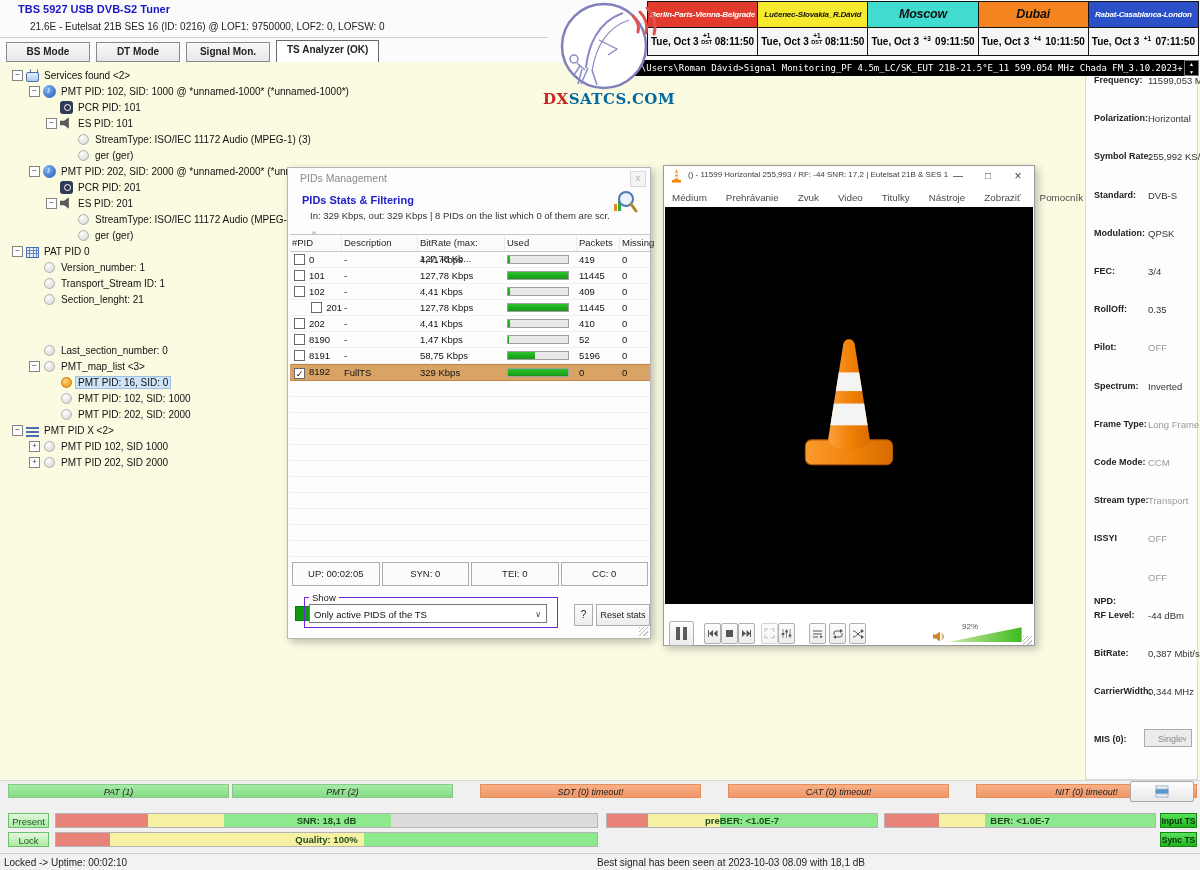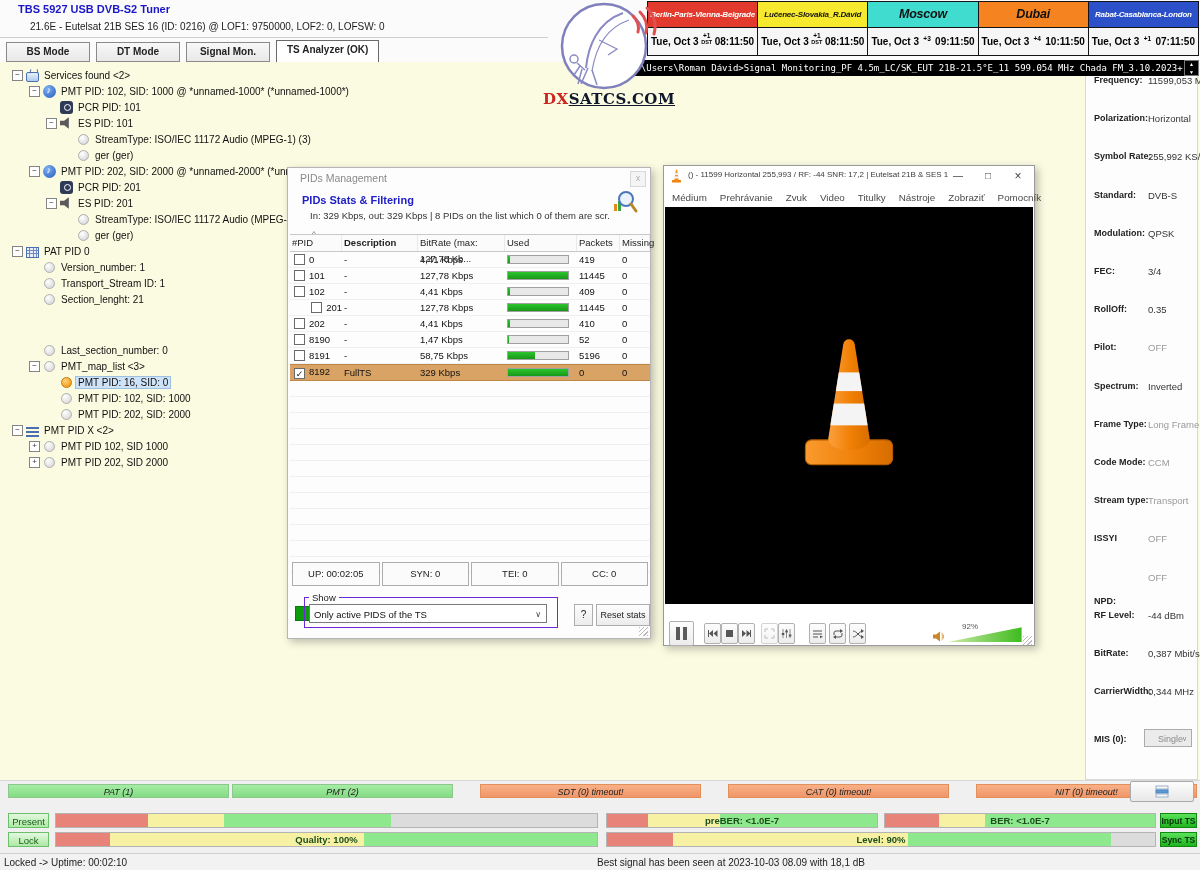--- a/index.html
+++ b/index.html
@@ -37,21 +37,21 @@
           overflow:hidden;z-index:3;padding-left:2px;box-sizing:border-box;}
   .cmdscroll{position:absolute;left:1184px;top:60px;width:15px;height:16px;background:#000;z-index:3;
              border:1px solid #777;box-sizing:border-box;display:flex;flex-direction:column;
              align-items:center;justify-content:space-between;color:#fff;font-size:5px;line-height:6px;}
 
   
   .logo{position:absolute;left:543px;top:0;width:122px;height:112px;z-index:6;}
   .logo-text{position:absolute;left:0;top:90px;width:100%;text-align:center;
              font-family:"DejaVu Serif",serif;font-weight:bold;font-size:15px;letter-spacing:0.5px;}
   .logo-text .dx{color:#cc2420;}
-  .logo-text .rest{color:#0f172a;text-decoration:underline;}
+  .logo-text .rest{color:#0369a1;}
 
   
   .main-bg{position:absolute;left:0;top:62px;width:1200px;height:718px;background:#fbfbe2;z-index:1;}
 
   
   .tree{position:absolute;left:8px;top:67px;width:276px;z-index:2;}
   .trow{display:flex;align-items:center;height:16px;gap:3px;font-size:10px;color:#111;white-space:nowrap;}
   .exp{width:9px;height:9px;flex:0 0 9px;border:1px solid #848484;background:#fff;font-size:8px;
        line-height:7px;text-align:center;color:#333;}
   .expsp{width:11px;flex:0 0 11px;}
@@ -113,21 +113,21 @@
 
   
   .vlc-window{position:absolute;left:663px;top:165px;width:372px;height:481px;background:#fff;
               border:1px solid #9a9a9a;box-shadow:3px 3px 8px rgba(0,0,0,.25);z-index:5;box-sizing:border-box;}
   .vlc-titlebar{position:absolute;left:0;top:0;width:100%;height:21px;}
   .vlc-cone-mini{position:absolute;left:6px;top:3px;}
   .vlc-title{position:absolute;left:24px;top:4px;width:260px;font-size:8px;color:#3a3a3a;
              white-space:nowrap;overflow:hidden;}
   .vlc-btn{position:absolute;top:2px;width:16px;height:16px;text-align:center;line-height:16px;
            font-size:10px;color:#444;}
-  .vlc-menu{position:absolute;left:8px;top:21px;height:20px;display:flex;gap:13px;align-items:center;}
+  .vlc-menu{position:absolute;left:8px;top:21px;height:20px;display:flex;gap:19px;align-items:center;}
   .vmenu-item{font-size:9.8px;color:#4a4a4a;white-space:nowrap;}
   .vlc-video{position:absolute;left:1px;top:41px;width:368px;height:397px;background:#000;}
   .vlc-cone{position:absolute;left:50%;top:128px;transform:translateX(-50%);}
   .vlc-seek{position:absolute;left:0;top:440px;width:100%;height:13px;font-size:9px;color:#111;}
   .seek-time-l{position:absolute;left:6px;top:0;}
   .seek-time-r{position:absolute;right:4px;top:0;}
   .seek-track{position:absolute;left:38px;right:44px;top:3px;height:5px;background:#e4e4e4;
               border:1px solid #cfcfcf;border-radius:3px;}
   .vlc-controls{position:absolute;left:0;top:455px;width:100%;height:26px;}
   .vbtn{position:absolute;border:1px solid #b0b0b0;background:linear-gradient(#fdfdfd,#ececec);
@@ -407,21 +407,21 @@
       <svg width="26" height="24" viewBox="0 0 26 24">
         <rect x="2" y="14" width="3" height="7" fill="#e08a20"></rect>
         <rect x="6" y="11" width="3" height="10" fill="#38a838"></rect>
         <circle cx="14" cy="9" r="7" fill="#e6f0fb" fill-opacity="0.85" stroke="#4a78b8" stroke-width="2"></circle>
         <line x1="19" y1="14" x2="24" y2="21" stroke="#b8862a" stroke-width="3" stroke-linecap="round"></line>
       </svg>
     </div>
     <div class="ptable" id="ptable">
         <div class="phead">
           <div class="hc" style="width: 52px;">#PID</div>
-          <div class="hc" style="width: 76px; font-weight: bold;">Description</div>
+          <div class="hc" style="width: 76px;">Description</div>
           <div class="hc" style="width: 87px;">BitRate (max: 127,78 Kb...</div>
           <div class="hc" style="width: 72px;">Used</div>
           <div class="hc" style="width: 43px;">Packets</div>
           <div class="hc" style="width: 30px;">Missing</div>
           <span class="sortc">^</span>
         </div>
         <div class="prow">
           <div class="pc" style="width: 52px;"><span class="cb"></span>0</div>
           <div class="pc" style="width: 76px;">-</div>
           <div class="pc" style="width: 87px;">4,41 Kbps</div>
@@ -727,20 +727,21 @@
         <rect x="1" y="9" width="12" height="3" fill="#f8f8f8" stroke="#9ab0c8"></rect>
       </svg>
     </div>
 
     <div class="sigbtn" style="left:8px;top:32px">Present</div>
     <div class="sigbar" style="left:55px;top:32px;width:543px">
         <div class="seg" style="width: 17%; background: rgb(232, 131, 122);"></div>
         <div class="seg" style="width: 14%; background: rgb(246, 241, 163);"></div>
         <div class="seg" style="width: 31%; background: rgb(142, 232, 142);"></div>
         <div class="seg" style="width: 38%; background: rgb(220, 220, 220);"></div>
+        <span class="bar-label">SNR: 18,1 dB</span>
       </div>
     <div class="sigbar" style="left:606px;top:32px;width:272px">
         <div class="seg" style="width: 15%; background: rgb(232, 131, 122);"></div>
         <div class="seg" style="width: 27%; background: rgb(246, 241, 163);"></div>
         <div class="seg" style="width: 58%; background: rgb(142, 232, 142);"></div>
         <span class="bar-label">preBER: &lt;1.0E-7</span>
       </div>
     <div class="sigbar" style="left:884px;top:32px;width:272px">
         <div class="seg" style="width: 20%; background: rgb(232, 131, 122);"></div>
         <div class="seg" style="width: 17%; background: rgb(246, 241, 163);"></div>
@@ -749,27 +750,20 @@
       </div>
     <div class="tsbtn" style="left:1160px;top:32px">Input TS</div>
 
     <div class="sigbtn" style="left:8px;top:51px">Lock</div>
     <div class="sigbar" style="left:55px;top:51px;width:543px">
         <div class="seg" style="width: 10%; background: rgb(232, 131, 122);"></div>
         <div class="seg" style="width: 47%; background: rgb(246, 241, 163);"></div>
         <div class="seg" style="width: 43%; background: rgb(142, 232, 142);"></div>
         <span class="bar-label">Quality: 100%</span>
       </div>
-    <div class="sigbar" style="left:606px;top:51px;width:550px">
-        <div class="seg" style="width: 12%; background: rgb(232, 131, 122);"></div>
-        <div class="seg" style="width: 43%; background: rgb(246, 241, 163);"></div>
-        <div class="seg" style="width: 37%; background: rgb(142, 232, 142);"></div>
-        <div class="seg" style="width: 8%; background: rgb(220, 220, 220);"></div>
-        <span class="bar-label">Level: 90%</span>
-      </div>
     <div class="tsbtn" style="left:1160px;top:51px">Sync TS</div>
 
     <div class="status-bar">
       <span class="status-left">Locked -&gt; Uptime: 00:02:10</span>
       <span class="status-center">Best signal has been seen at 2023-10-03 08.09 with 18,1 dB</span>
     </div>
   </div>
 
 </div>
 

